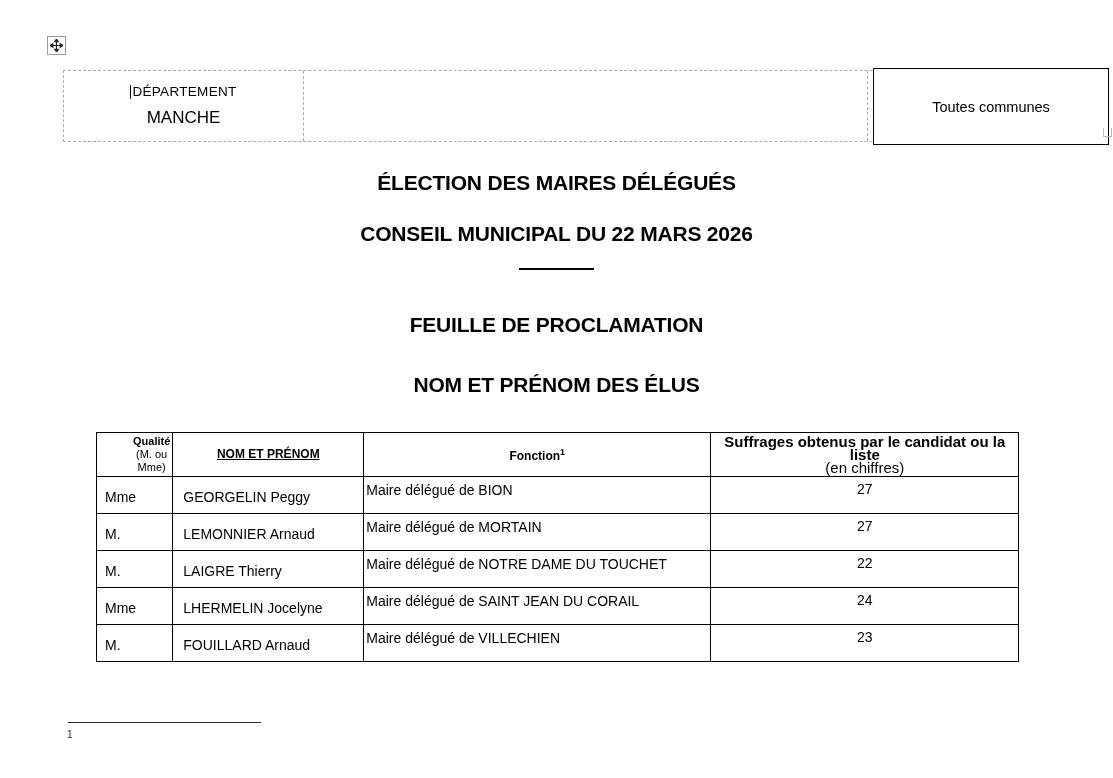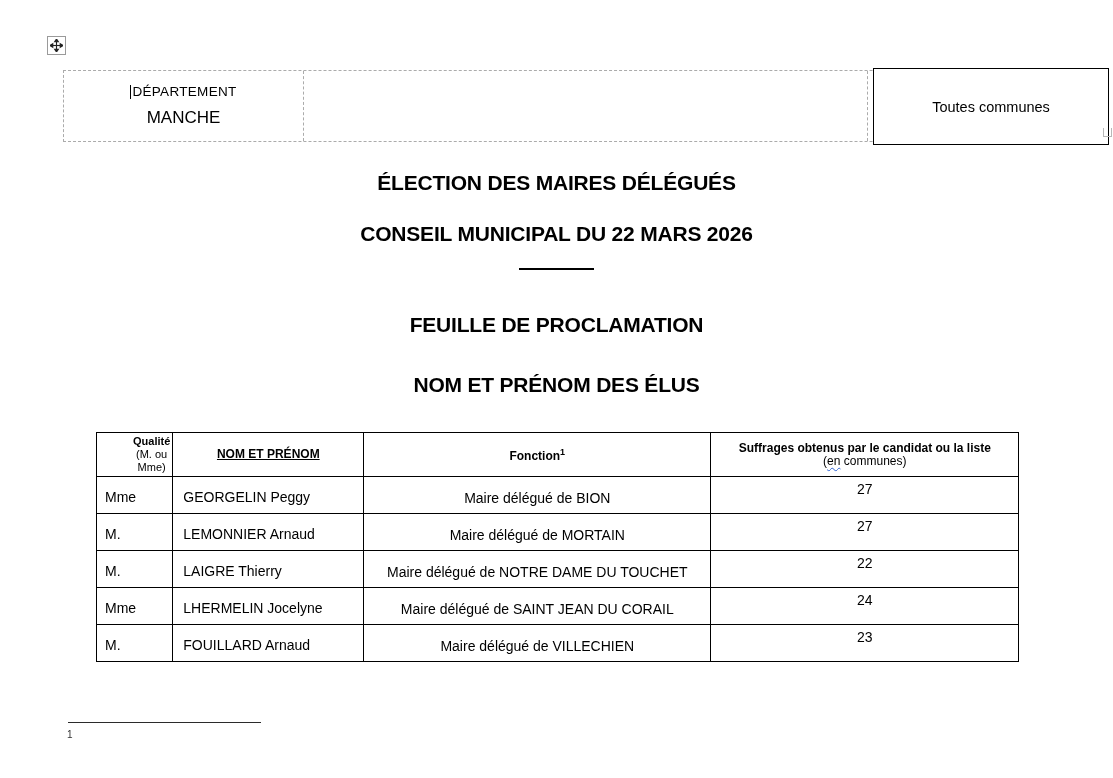--- a/index.html
+++ b/index.html
@@ -41,28 +41,28 @@
   th,td{border:1px solid #000;box-sizing:border-box;overflow:hidden;}
   th{font-weight:normal;padding:2px 2px;}
   .w1{width:66px;} .w2{width:191px;} .w3{width:347px;} .w4{width:308px;}
   .hrow{height:44px;}
   .hc{text-align:center;vertical-align:middle;line-height:13px;}
   .h-qual{font-size:11px;padding-left:36px;}
   .h-qual .b{font-weight:bold;}
   .h-nom{font-size:12px;font-weight:bold;text-decoration:underline;}
   .h-fonc{font-size:12px;font-weight:bold;}
   .h-fonc sup{font-size:9px;}
-  .h-suf{font-size:12px;}
+  .h-suf{font-size:15px;}
   .h-suf .b{font-weight:bold;}
   .wavy{text-decoration:underline;text-decoration-style:wavy;text-decoration-color:#2e63d4;
         text-decoration-thickness:1px;text-underline-offset:2px;}
   .drow{height:37px;font-size:14px;}
   .c-qual{padding:4px 2px 0 8px;vertical-align:middle;text-align:left;}
   .c-nom{padding:4px 14px 0 10px;vertical-align:middle;text-align:left;}
-  .c-fonc{padding:13px 2px 0 2px;vertical-align:top;text-align:center;}
+  .c-fonc{padding:5px 2px 0 2px;vertical-align:top;}
   .c-suf{padding:0 2px 16px 2px;vertical-align:bottom;text-align:center;}
 
   
   .foot-line{left:68px;top:722px;width:193px;height:1px;background:#2b2b2b;}
   .foot-mark{left:67px;top:729px;font-size:10px;color:#333;}
 </style>
 </head>
 <body>
 
 <div class="abs move-handle">
@@ -120,21 +120,21 @@
         <span class="b">Qualité</span><br>
         <span>(M. ou</span><br>
         <span>Mme)</span>
       </th>
       <th class="hc h-nom">NOM ET PRÉNOM</th>
       <th class="hc h-fonc">
         <span>Fonction</span><sup>1</sup>
       </th>
       <th class="hc h-suf">
         <span class="b">Suffrages obtenus par le candidat ou la liste</span><br>
-        <span><span>(</span><span class="wavy">en</span><span> communes)</span></span>
+        <span><span>(</span><span class="wavy">en</span><span> chiffres)</span></span>
       </th>
     </tr>
     <tr class="drow">
       <td class="c-qual">Mme</td>
       <td class="c-nom">GEORGELIN Peggy</td>
       <td class="c-fonc">Maire délégué de BION</td>
       <td class="c-suf">27</td>
     </tr>
     <tr class="drow">
       <td class="c-qual">M.</td>

